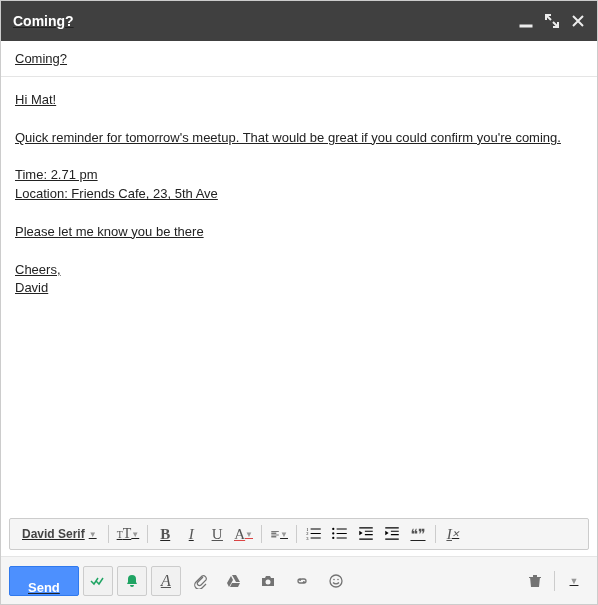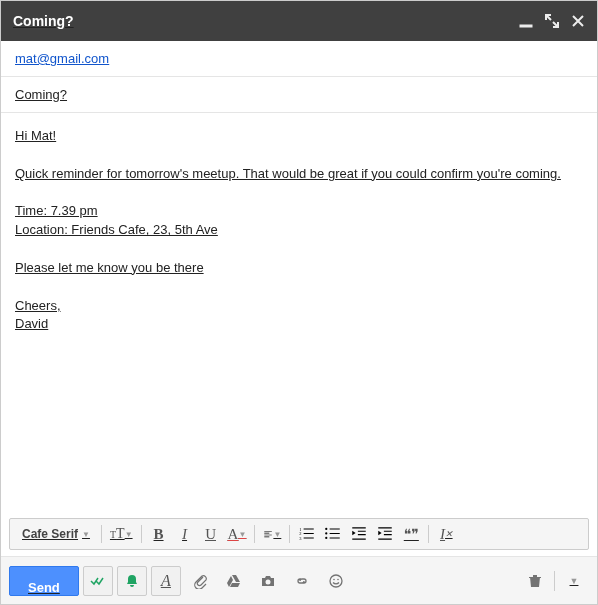--- a/index.html
+++ b/index.html
@@ -52,43 +52,40 @@
           <path d="M1 1l5 5M13 13L8 8" stroke-width="2"></path>
         </svg>
       </div>
     <div class="wbtn">
         <svg viewBox="0 0 14 14">
           <path d="M2 2l10 10M12 2L2 12" stroke-width="2"></path>
         </svg>
       </div>
   </div>
 
-  <div class="field">
-    <span class="to">mat@gmail.com</span>
-  </div>
 
   <div class="field">
     <span class="subject">Coming?</span>
   </div>
 
   <div class="body">Hi Mat!
 
 Quick reminder for tomorrow's meetup. That would be great if you could confirm you're coming.
 
-Time: 7.39 pm
+Time: 2.71 pm
 Location: Friends Cafe, 23, 5th Ave
 
 Please let me know you be there
 
 Cheers,
 David</div>
 
   <div class="formatbar">
     <div class="fontname">
-        <span>Cafe Serif</span>
+        <span>David Serif</span>
         <span class="dd">▼</span>
       </div>
     <div class="sep"></div>
     <div class="fbtn">
         <span style="font-size:10px">T</span>
         <span style="font-size:14px">T</span>
         <span class="dd"> ▼</span>
       </div>
     <div class="sep"></div>
     <div class="fbtn tt b">B</div>

